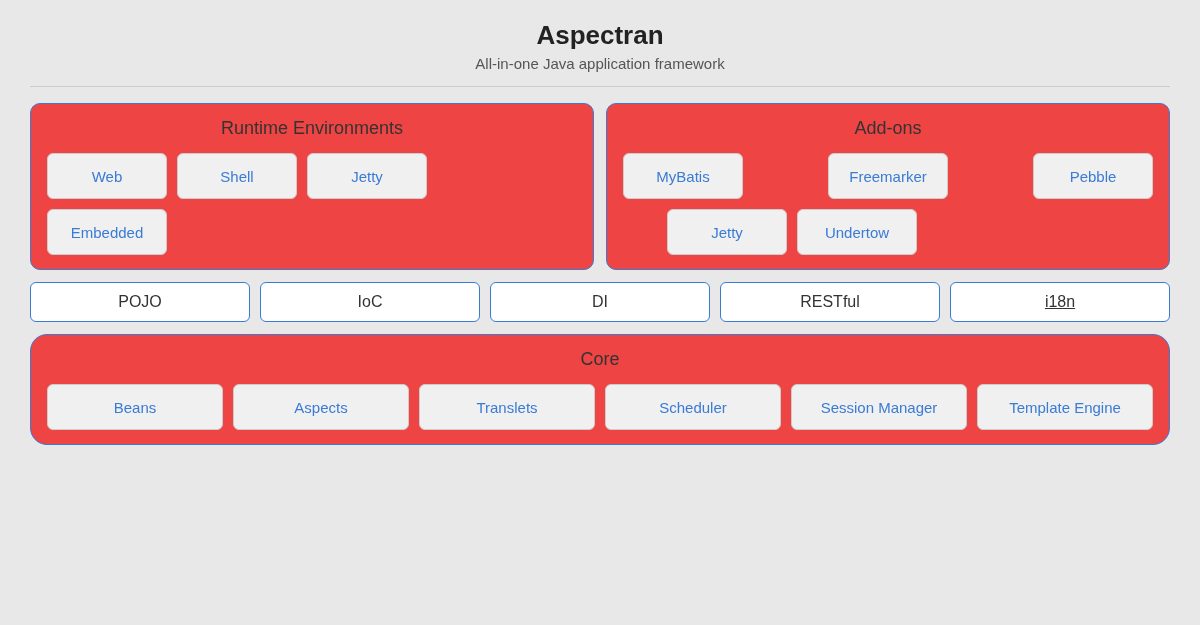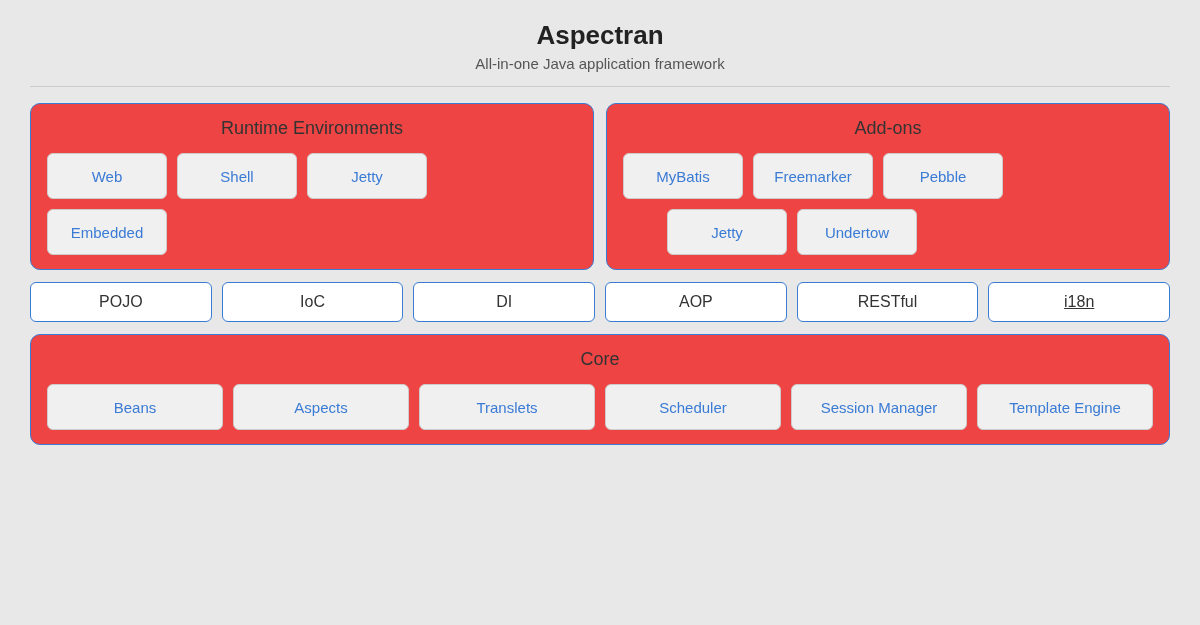--- a/index.html
+++ b/index.html
@@ -113,35 +113,37 @@
     }
 
     .middle-item:last-child {
       margin-right: 0;
       text-decoration: underline;
     }
 
     
     .core-section {
       width: 100%;
+      border-radius: 17px;
     }
 
     .core-items {
       display: flex;
       gap: 10px;
     }
 
     .core-item {
       flex: 1;
     }
 
     .addons-row1 {
       display: flex;
       gap: 10px;
       margin-bottom: 10px;
+      justify-content: space-between;
     }
 
     .addons-row2 {
       display: flex;
       gap: 10px;
       padding-left: 44px;
     }
 
     .runtime-row1 {
       display: flex;
@@ -190,21 +192,20 @@
         <div class="item-box">Undertow</div>
       </div>
     </div>
 
   </div>
 
   <div class="row-middle">
     <div class="middle-item">POJO</div>
     <div class="middle-item">IoC</div>
     <div class="middle-item">DI</div>
-    <div class="middle-item">AOP</div>
     <div class="middle-item">RESTful</div>
     <div class="middle-item">i18n</div>
   </div>
 
   <div class="section-box core-section">
     <div class="section-title">Core</div>
     <div class="core-items">
       <div class="item-box core-item">Beans</div>
       <div class="item-box core-item">Aspects</div>
       <div class="item-box core-item">Translets</div>

